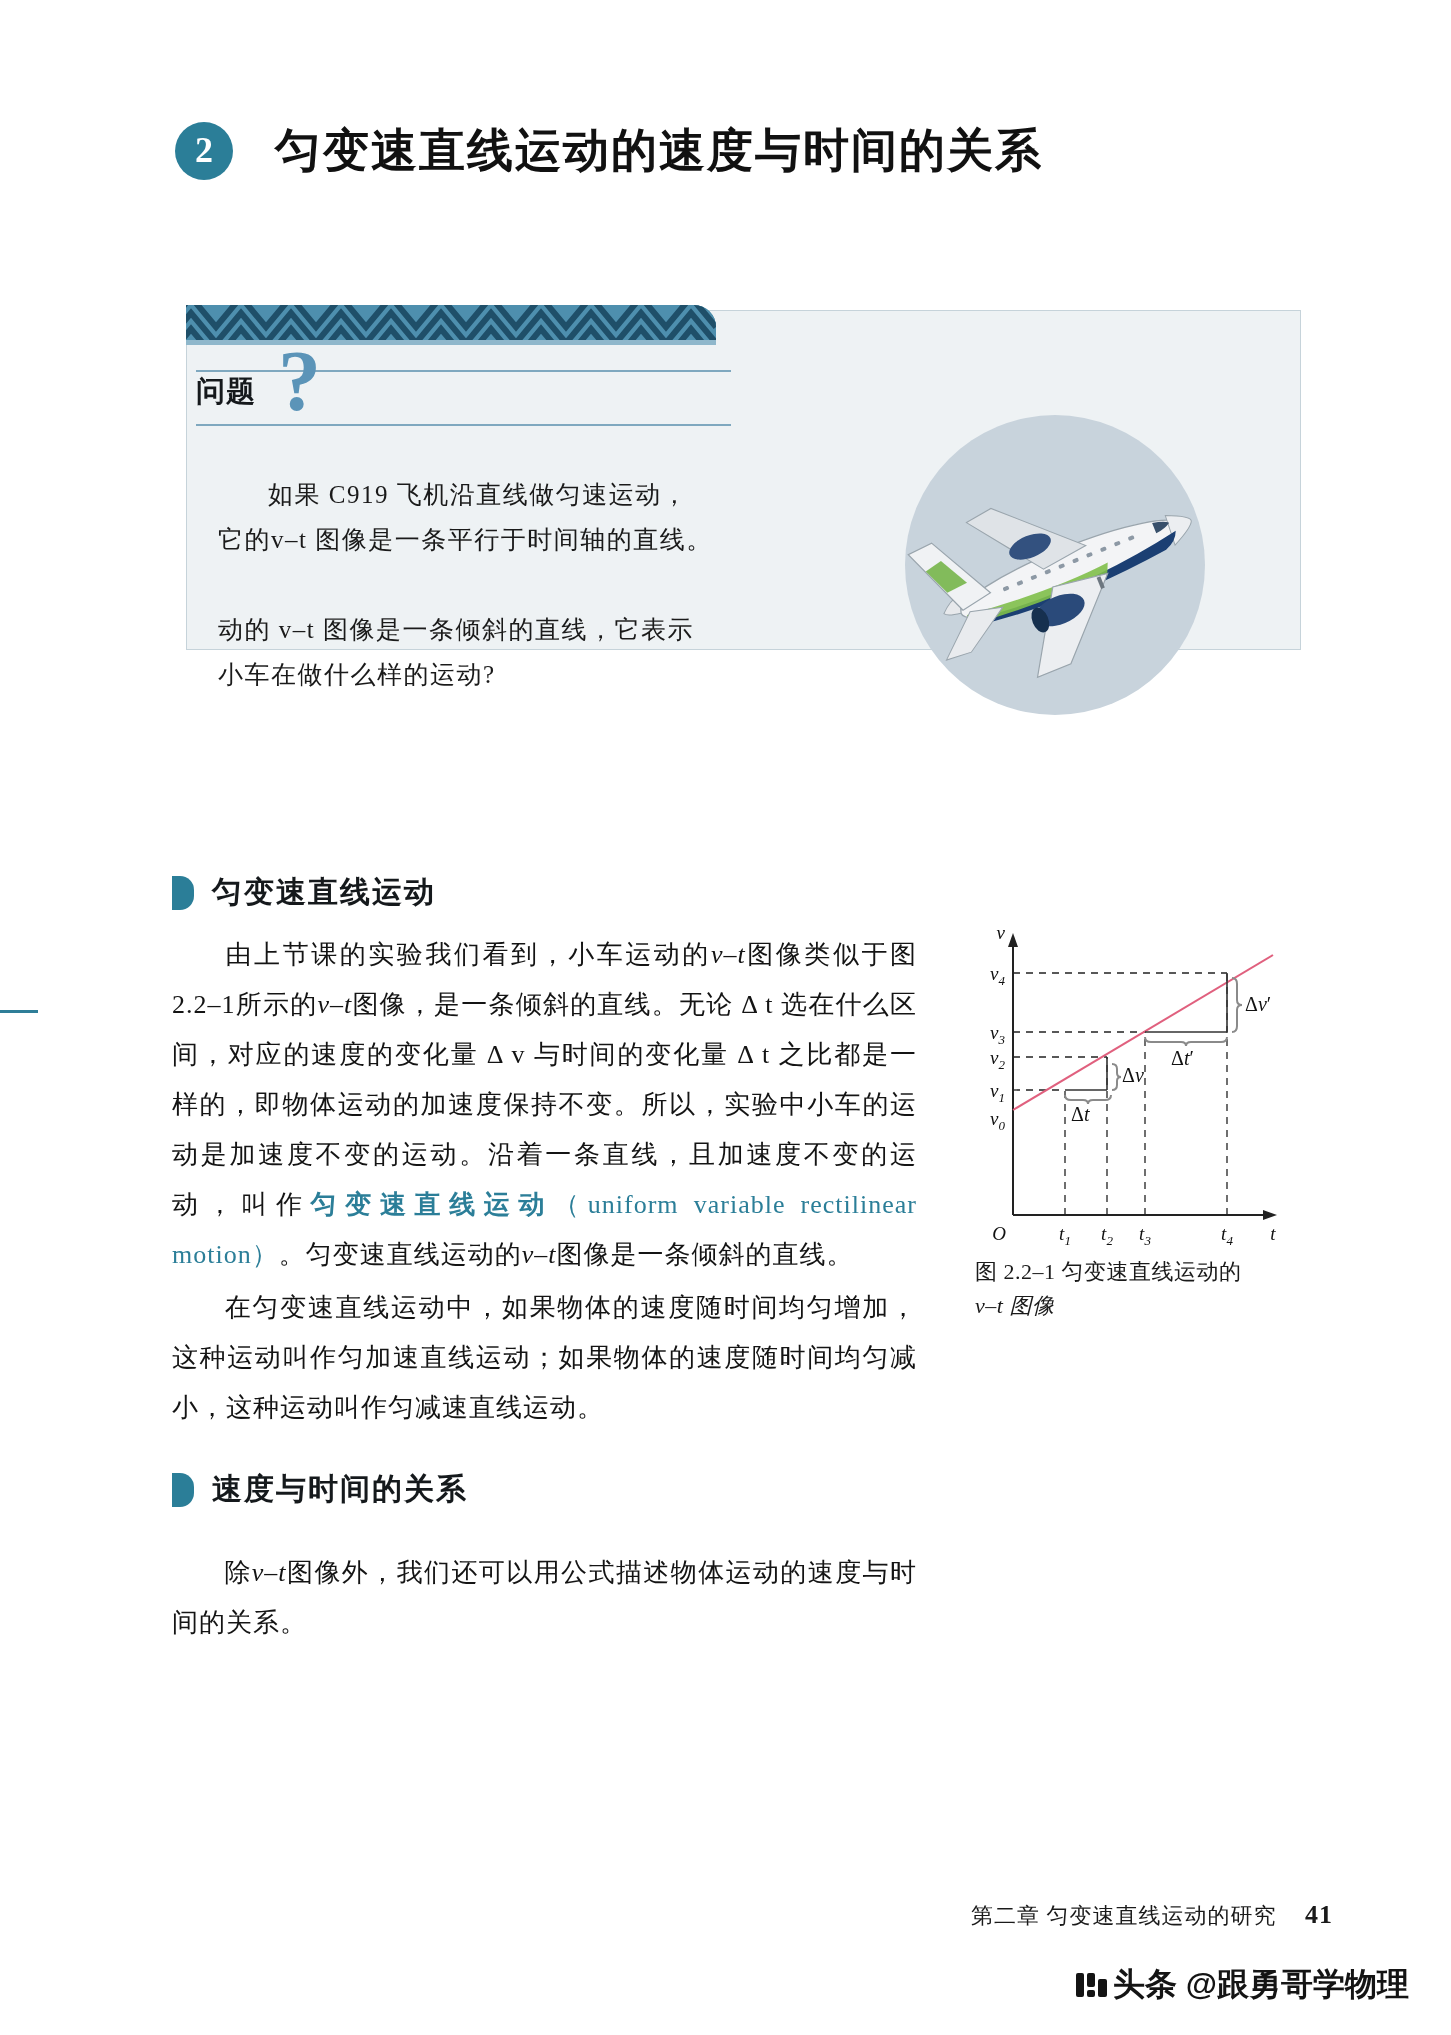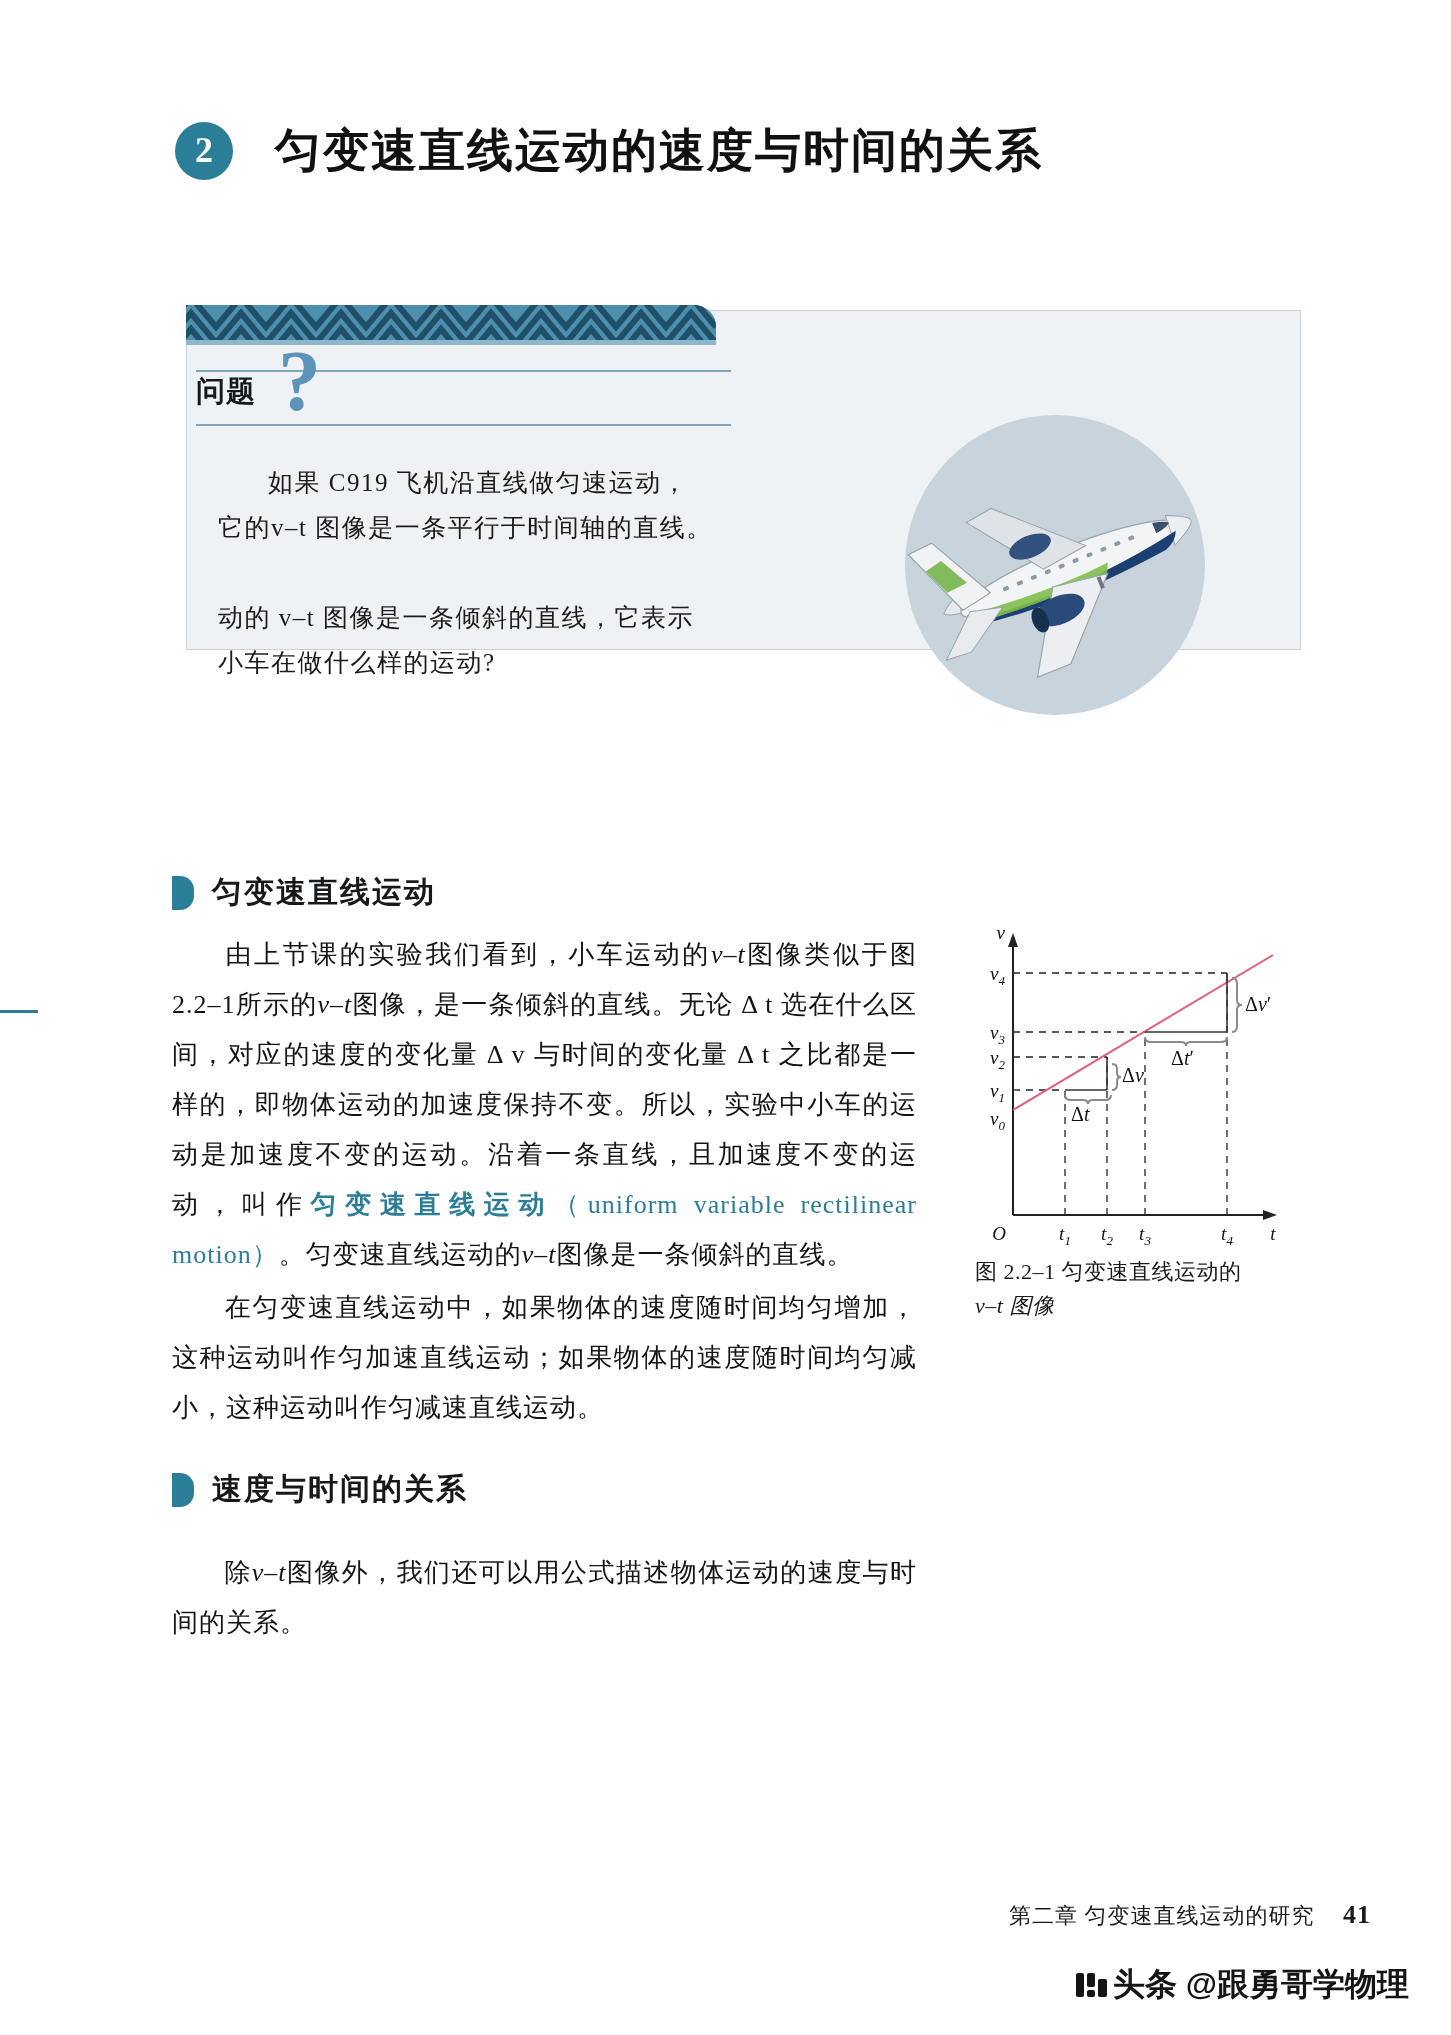--- a/index.html
+++ b/index.html
@@ -71,21 +71,21 @@
   }
   .qrule-top {
     position:absolute; left:196px; top:370px;
     width:535px; height:2px; background:#7fa8bf;
   }
   .qrule-bot {
     position:absolute; left:196px; top:424px;
     width:535px; height:2px; background:#7fa8bf;
   }
   .qtext {
-    position:absolute; left:218px; top:460px;
+    position:absolute; left:218px; top:472px;
     width:510px;
     font-family:"Liberation Serif", serif;
     font-size:25px; line-height:45px; color:#1a1a1a;
     letter-spacing:1.5px;
   }
   .qtext .indent { display:inline-block; width:50px; }
   .ital { font-style:italic; }
 
   
   .plane-wrap {
@@ -139,21 +139,21 @@
     position:absolute; left:975px; top:1255px;
     width:330px;
     font-family:"Liberation Serif", serif;
     font-size:22px; line-height:34px; color:#1a1a1a;
     letter-spacing:.5px;
   }
 
   
   .footer {
     position:absolute; left:0; top:1900px; width:1451px;
-    text-align:right; padding-right:80px;
+    text-align:right; padding-right:118px;
     font-family:"Liberation Serif", serif;
     font-size:22px; color:#1a1a1a; letter-spacing:1px;
   }
   .footer .pg { font-size:26px; font-weight:bold; margin-left:22px; }
 
   .watermark {
     position:absolute; right:42px; bottom:28px;
     display:flex; align-items:center; gap:4px;
     font-family:"Liberation Sans", sans-serif;
     font-size:32px; font-weight:bold; color:#141414;

